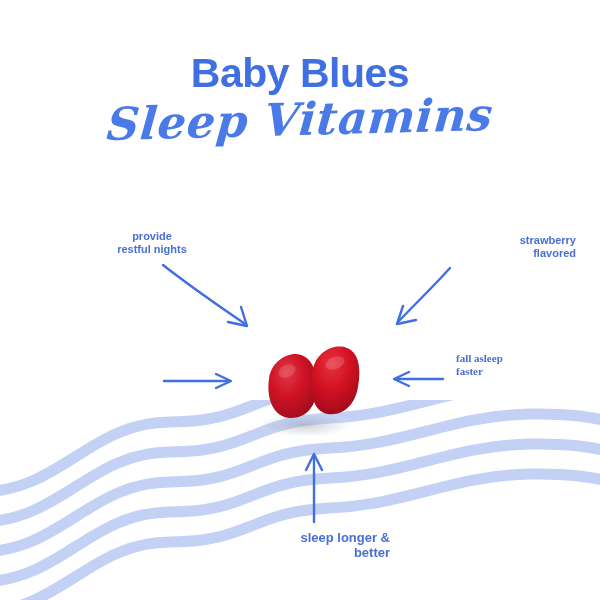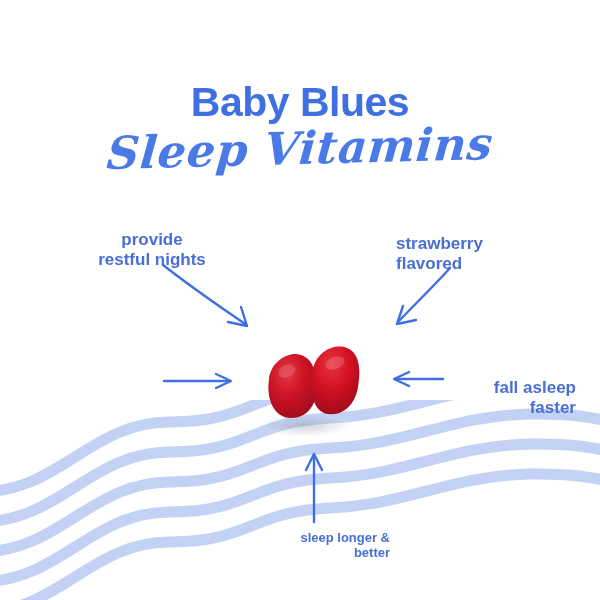--- a/index.html
+++ b/index.html
@@ -27,21 +27,20 @@
   }
 
   
   #title-block {
     position: absolute;
     top: 52px;
     left: 0;
     width: 600px;
     text-align: center;
     z-index: 5;
-    margin-top: 29px;
   }
   #main-title {
     font-family: "Liberation Sans", sans-serif;
     font-weight: bold;
     font-size: 41px;
     letter-spacing: -0.5px;
     color: #3f6fe0;
     line-height: 1.05;
     margin: 0;
   }
@@ -66,48 +65,49 @@
     height: 105px;
     z-index: 4;
   }
 
   
   .callout {
     position: absolute;
     color: #4a6fd4;
     font-family: "Liberation Sans", sans-serif;
     font-weight: bold;
-    font-size: 17px;
+    font-size: 11px;
     line-height: 1.18;
     z-index: 6;
     white-space: pre-line;
   }
   #label-restful-nights {
     left: 62px;
     top: 230px;
     width: 180px;
     text-align: center;
   }
   #label-strawberry {
-    left: 396px;
+    left: 416px;
     top: 234px;
     width: 160px;
-    text-align: left;
+    text-align: right;
   }
   #label-awake {
     left: 48px;
     top: 370px;
     width: 110px;
     text-align: center;
   }
   #label-fall-asleep {
     left: 456px;
-    top: 378px;
+    top: 352px;
     width: 120px;
-    text-align: right;
+    text-align: left;
+    font-family: Liberation Serif, serif;
   }
   #label-sleep-longer {
     left: 240px;
     top: 530px;
     width: 150px;
     text-align: right;
     font-size: 13px;
   }
 
   

